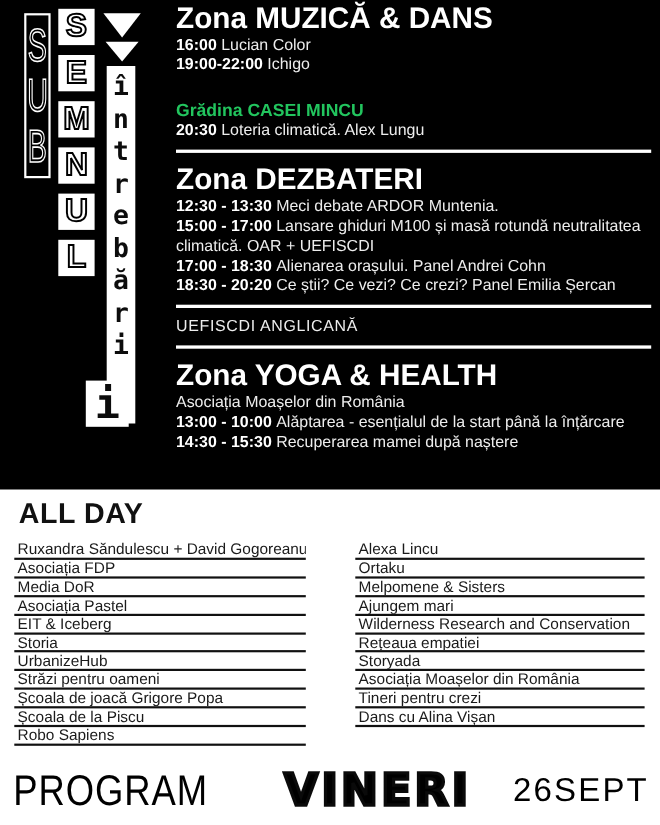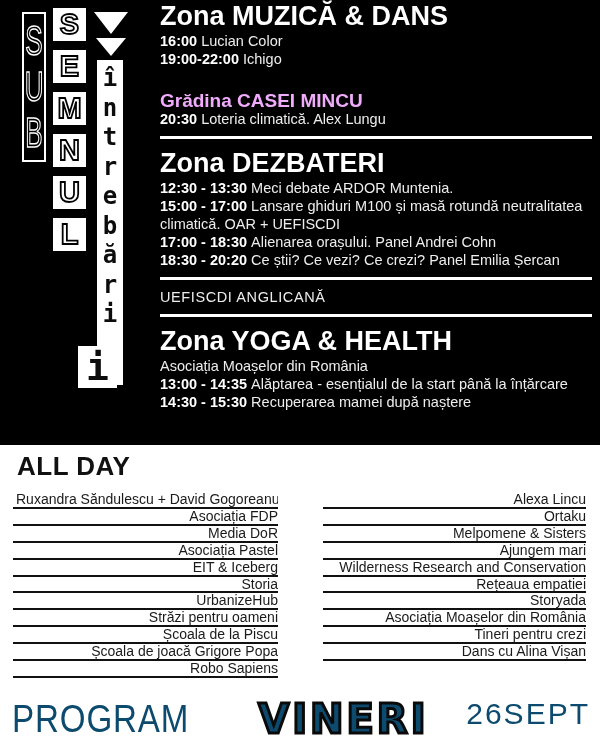--- a/index.html
+++ b/index.html
@@ -52,44 +52,44 @@
   }
   .i-tile span { font-family:"DejaVu Sans Mono", monospace; font-weight:bold; font-size:38px; line-height:1; color:#0c0c0c; }
 
   
   #schedule { position:absolute; left:160px; top:0; width:432px; color:#ededed; }
   .section.zone { margin-top:8px; }
   .section.venue { margin-top:24px; }
   .section.venue-caps { margin-top:8px; }
   #schedule > .section:first-child { margin-top:0; }
   .zone-h { font-size:27px; line-height:32px; font-weight:bold; color:#fff; }
-  .venue-h { font-size:19px; line-height:18px; font-weight:bold; color:#f0abfc; }
+  .venue-h { font-size:16px; line-height:18px; font-weight:bold; color:#22c55e; }
   .venue-caps-h { font-size:14.5px; line-height:18px; font-weight:normal; letter-spacing:.6px; color:#ededed; }
   .sub-h { font-size:14.5px; line-height:18px; color:#ededed; }
   .s-line { font-size:14.5px; line-height:18px; }
   .s-line b { color:#fff; }
   .sep { height:3px; background:#fff; margin-top:8px; }
 
   
   .all-day { position:absolute; left:0; top:445px; width:600px; padding:8px 0 0 13px; color:#111; }
   .all-day h2 { font-size:26px; line-height:26px; font-weight:bold; letter-spacing:.5px; margin-left:4px; }
-  .cols { display:flex; margin-top:13px;text-align:right; }
+  .cols { display:flex; margin-top:13px; }
   .cols ul { list-style:none; }
   .col-l { width:265px; }
   .col-r { width:263px; margin-left:45px; }
   .cols li {
     font-size:14px; line-height:14.9px; padding-left:3px; white-space:nowrap;
     border-bottom:2px solid #111; color:#1a1a1a; overflow:hidden;
   }
 
   
   .footer {
     position:absolute; left:0; top:699px; width:600px;
-    display:flex; justify-content:space-between; align-items:flex-start;
-    padding:0 10px 0 12px; color:#0c4a6e;
+    display:flex; justify-content:space-between; align-items:center;
+    padding:0 10px 0 12px; color:#000000;
   }
   .f-program { font-size:39px; line-height:1; letter-spacing:1px; transform:scaleX(.85); transform-origin:left bottom; }
   .f-day {
     font-family:"DejaVu Sans", sans-serif; font-weight:bold; font-size:40px; line-height:1;
     -webkit-text-stroke:3px #0a0a0a; letter-spacing:3px;
   }
   .f-date { font-size:30px; line-height:1; letter-spacing:2px; }
 </style>
 </head>
 <body>
@@ -161,40 +161,40 @@
           <div class="s-line"><b>18:30 - 20:20 </b><span>Ce știi? Ce vezi? Ce crezi? Panel Emilia Șercan</span></div>
         </div>
         <div class="sep"></div>
         <div class="section venue-caps">
           <div class="venue-caps-h">UEFISCDI ANGLICANĂ</div>
         </div>
         <div class="sep"></div>
         <div class="section zone">
           <h1 class="zone-h">Zona YOGA &amp; HEALTH</h1>
           <div class="sub-h">Asociația Moașelor din România</div>
-          <div class="s-line"><b>13:00 - 14:35 </b><span>Alăptarea - esențialul de la start până la înțărcare</span></div>
+          <div class="s-line"><b>13:00 - 10:00 </b><span>Alăptarea - esențialul de la start până la înțărcare</span></div>
           <div class="s-line"><b>14:30 - 15:30 </b><span>Recuperarea mamei după naștere</span></div>
         </div>
       </div>
   </div>
 
   <div class="all-day">
     <h2>ALL DAY</h2>
     <div class="cols">
       <ul class="col-l" id="all-day-left">
           <li>Ruxandra Săndulescu + David Gogoreanu</li>
           <li>Asociația FDP</li>
           <li>Media DoR</li>
           <li>Asociația Pastel</li>
           <li>EIT &amp; Iceberg</li>
           <li>Storia</li>
           <li>UrbanizeHub</li>
           <li>Străzi pentru oameni</li>
+          <li>Școala de joacă Grigore Popa</li>
           <li>Școala de la Piscu</li>
-          <li>Școala de joacă Grigore Popa</li>
           <li>Robo Sapiens</li>
         </ul>
       <ul class="col-r" id="all-day-right">
           <li>Alexa Lincu</li>
           <li>Ortaku</li>
           <li>Melpomene &amp; Sisters</li>
           <li>Ajungem mari</li>
           <li>Wilderness Research and Conservation</li>
           <li>Rețeaua empatiei</li>
           <li>Storyada</li>

